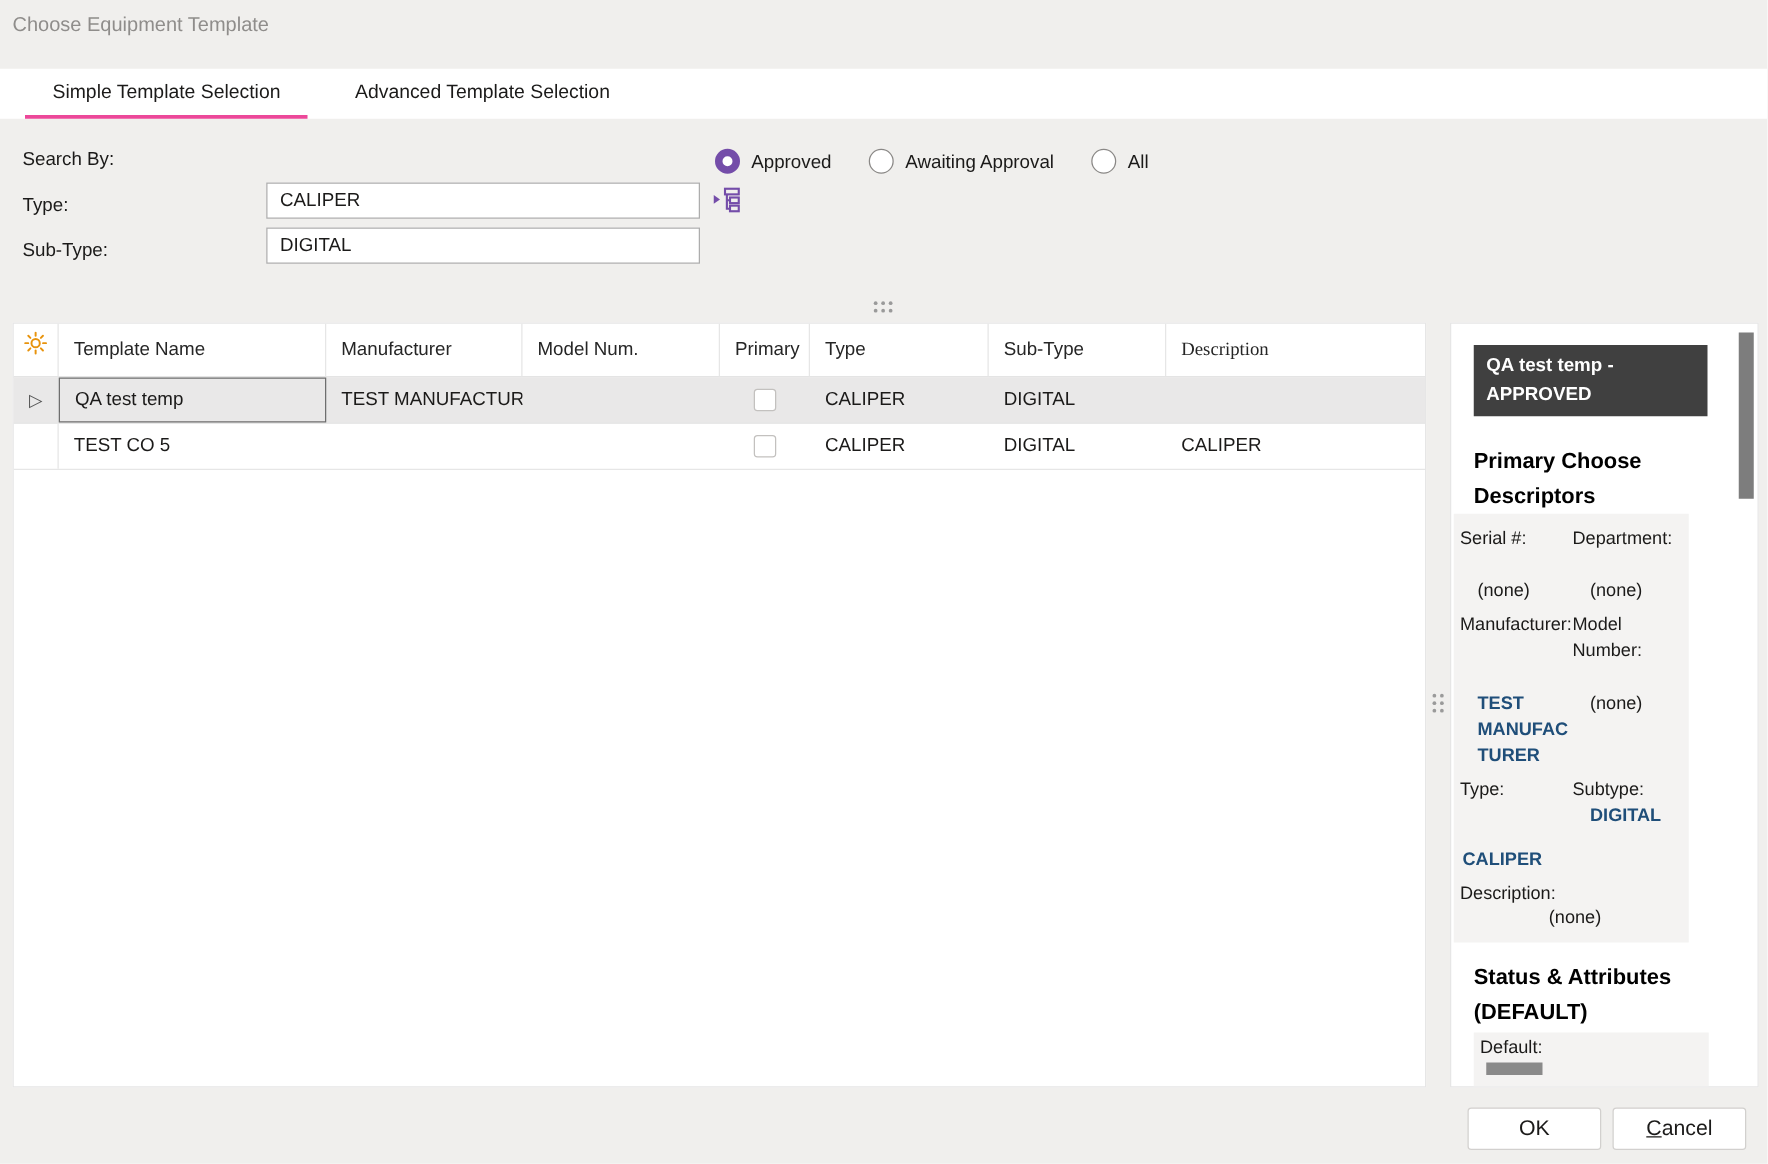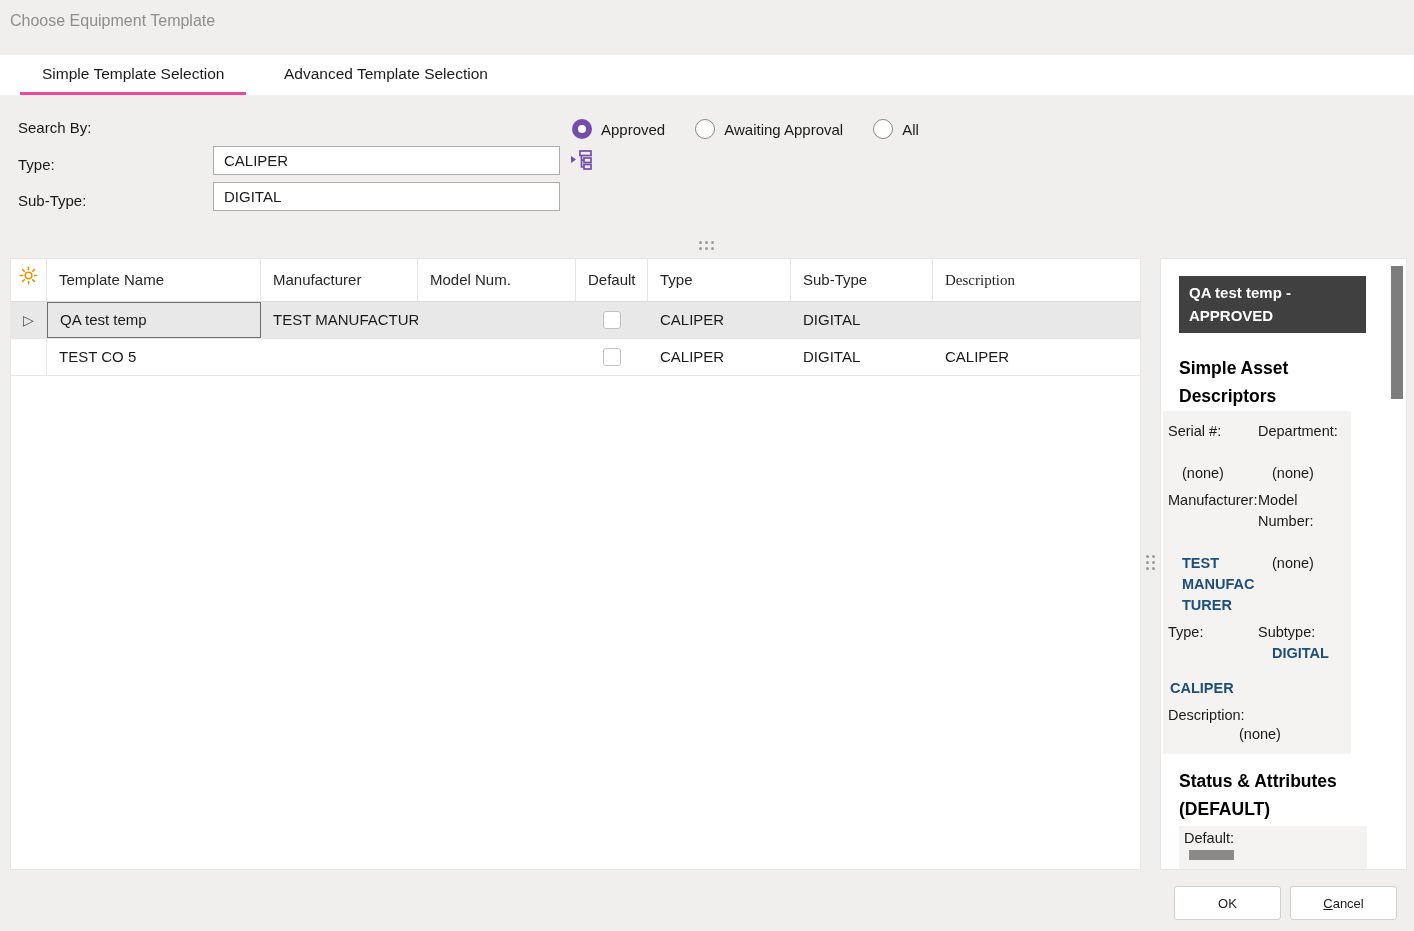--- a/index.html
+++ b/index.html
@@ -70,21 +70,21 @@
   .d-fields .val { margin-top:21px; padding-left:14px; line-height:1.45; overflow-wrap:anywhere; }
   .d-fields .blue { color:#1f4e79; font-weight:bold; }
   .d-fields .mt6 { margin-top:6px; }
   .d-fields .noindent { padding-left:2px; }
   .d-fields .span2 { grid-column:1 / span 2; text-align:center; }
   .d-status-title { position:absolute; left:18px; top:508px; width:195px; font-size:17.5px; font-weight:bold; line-height:1.6; color:#000; }
   .d-default-box { position:absolute; left:18px; top:567px; width:188px; height:45px; background:#f4f3f2; padding:4px 5px; font-size:14.5px; }
   .d-hscroll-thumb { position:absolute; left:10px; top:24px; width:45px; height:10px; background:#8a8a8a; }
 
   
-  .footer-btn { position:absolute; top:886px; width:107px; height:34px; background:#fff; border:1px solid #d2d0ce; border-radius:3px; font-family:"Liberation Sans", sans-serif; font-size:13px; color:#1b1a19; cursor:pointer; }
+  .footer-btn { position:absolute; top:886px; width:107px; height:34px; background:#fff; border:1px solid #d2d0ce; border-radius:3px; font-family:"Liberation Sans", sans-serif; font-size:17px; color:#1b1a19; cursor:pointer; }
   .btn-ok { left:1174px; }
   .btn-cancel { left:1290px; }
   .accel { text-decoration:underline; }
 </style>
 </head>
 <body>
 
 <div class="screen">
 
   <div class="win-title">Choose Equipment Template</div>
@@ -155,21 +155,21 @@
                 <line x1="17.3" y1="17.3" x2="19.4" y2="19.4"></line>
               <line x1="4.6" y1="19.4" x2="6.7" y2="17.3"></line>
                 <line x1="17.3" y1="6.7" x2="19.4" y2="4.6"></line>
             </g>
           </svg>
         </span>
       </div>
       <div class="hcell">Template Name</div>
       <div class="hcell">Manufacturer</div>
       <div class="hcell">Model Num.</div>
-      <div class="hcell">Default</div>
+      <div class="hcell">Primary</div>
       <div class="hcell">Type</div>
       <div class="hcell">Sub-Type</div>
       <div class="hcell">Description</div>
     </div>
 
     <div class="grid-row selected">
       <div class="selector">▷</div>
       <div class="cell name-cell">QA test temp</div>
       <div class="cell">TEST MANUFACTURER</div>
       <div class="cell"></div>
@@ -204,21 +204,21 @@
       <span class="dot"></span>
   </div>
 
   <div class="details">
     <div class="d-scrollbar">
       <div class="d-thumb"></div>
     </div>
 
     <div class="d-header">QA test temp - APPROVED</div>
 
-    <div class="d-primary-title">Simple Asset Descriptors</div>
+    <div class="d-primary-title">Primary Choose Descriptors</div>
 
     <div class="d-fields">
       <div class="lbl">Serial #:</div>
       <div class="lbl">Department:</div>
 
       <div class="val">(none)</div>
       <div class="val">(none)</div>
 
       <div class="lbl mt6">Manufacturer:</div>
       <div class="lbl mt6">Model Number:</div>

